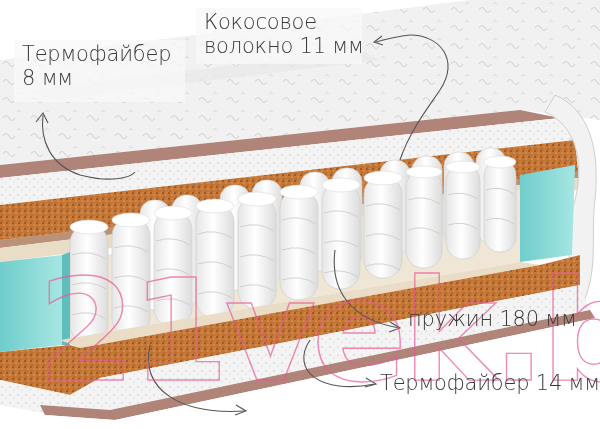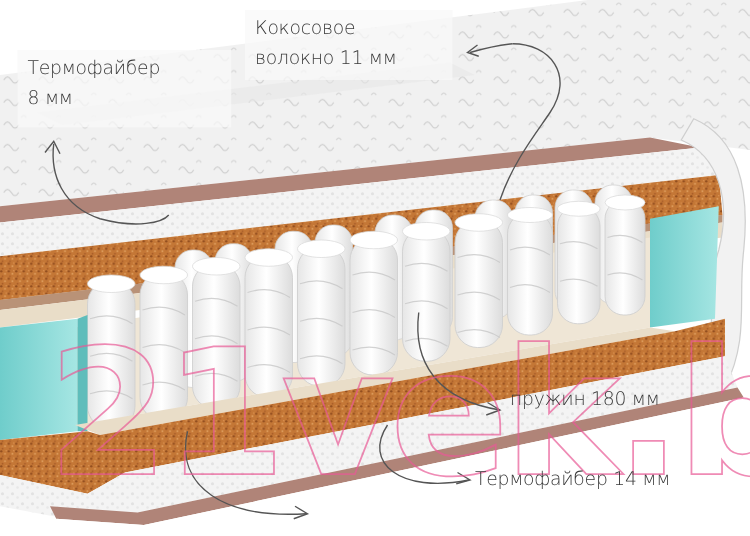--- a/index.html
+++ b/index.html
@@ -4,21 +4,21 @@
 <style>
   html, body { margin: 0; padding: 0; background: #ffffff; }
   body { width: 600px; height: 429px; overflow: hidden; position: relative; font-family: "DejaVu Sans", sans-serif; }
   .stage { position: absolute; left: 0; top: 0; width: 600px; height: 429px; }
   svg.art { position: absolute; left: 0; top: 0; }
   .label {
     position: absolute;
     color: #3a3a3a;
     font-family: "DejaVu Sans", sans-serif;
     font-weight: 300;
-    font-size: 15px;
+    font-size: 21px;
     line-height: 24px;
     letter-spacing: -0.2px;
     white-space: nowrap;
   }
   .label .line { display: block; }
   .label-box { background: rgba(245,245,245,0.78); padding: 2px 8px; }
   .watermark {
     position: absolute;
     font-family: "DejaVu Sans", sans-serif;
     font-weight: bold;

